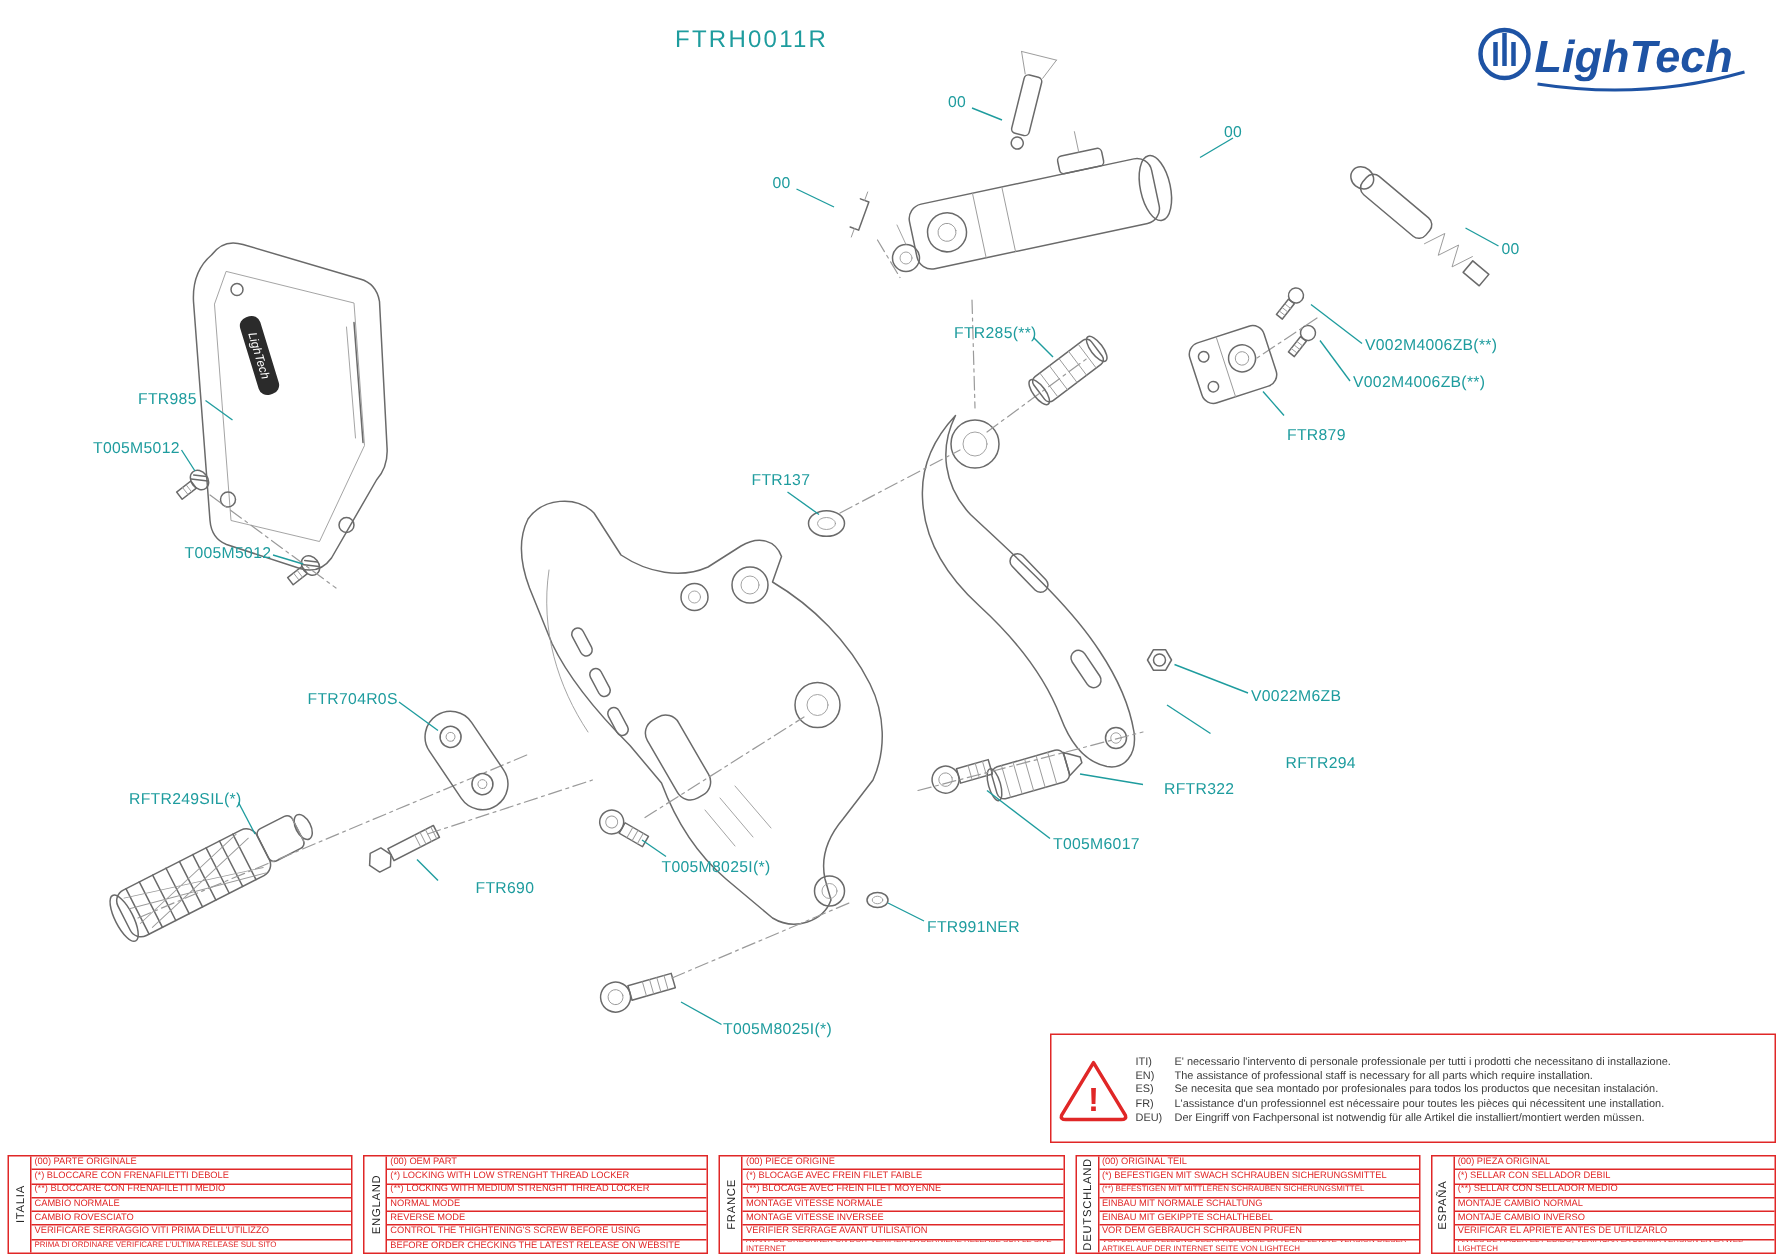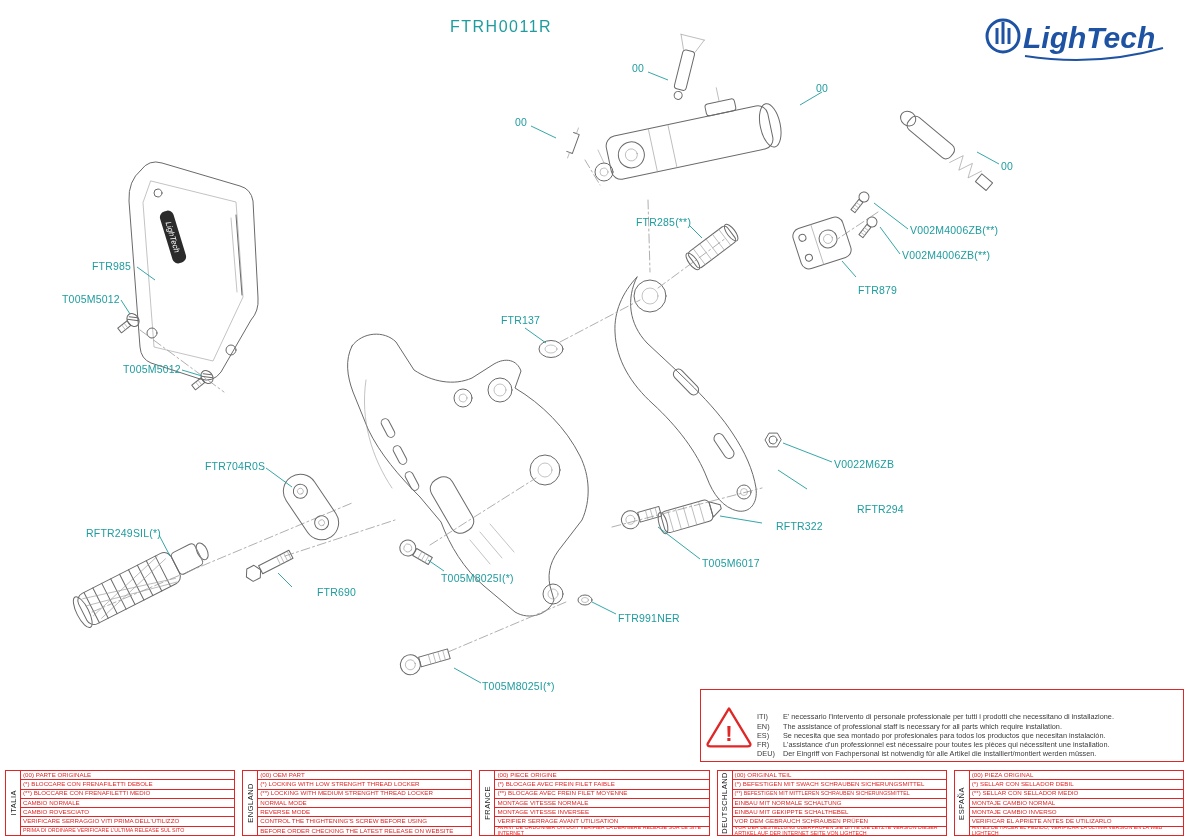--- a/index.html
+++ b/index.html
@@ -15,21 +15,21 @@
   .art *{stroke:#6a6a6a;fill:none;stroke-width:1;stroke-linejoin:round;stroke-linecap:round;}
   .art .thin{stroke:#9a9a9a;stroke-width:.6;}
   .art .axis{stroke:#9a9a9a;stroke-width:.8;stroke-dasharray:9 3 2 3;}
   .leaders line, .leaders polyline{stroke:#1e9c9e;stroke-width:.9;fill:none;}
 
   .part-label{position:absolute;color:#1e9c9e;font-size:10.5px;letter-spacing:.2px;white-space:nowrap;}
 
   .warning-box{position:absolute;left:700px;top:689px;width:484px;height:73px;
     border:1.3px solid #e02727;display:flex;background:#fff;box-sizing:border-box;}
   .warn-triangle-cell{flex:0 0 56px;display:flex;align-items:center;justify-content:center;}
-  .warn-lines{flex:1;padding:4px 4px 3px 0;display:flex;flex-direction:column;justify-content:flex-end;}
+  .warn-lines{flex:1;padding:4px 4px 3px 0;display:flex;flex-direction:column;justify-content:center;}
   .warn-line{display:flex;font-size:7.3px;color:#3c3c3c;line-height:1.25;}
   .warn-code{flex:0 0 26px;}
   .warn-text{flex:1;white-space:nowrap;overflow:hidden;}
 
   .tables{position:absolute;left:5px;right:5px;top:770px;height:66px;display:flex;gap:7px;}
   .lang-table{flex:1;border:1px solid #e02727;display:flex;background:#fff;box-sizing:border-box;min-width:0;}
   .lang-side{flex:0 0 14px;border-right:1px solid #e02727;display:flex;align-items:center;justify-content:center;}
   .lang-side span{writing-mode:vertical-rl;transform:rotate(180deg);font-size:7.5px;letter-spacing:.5px;color:#222;}
   .lang-rows{flex:1;display:flex;flex-direction:column;min-width:0;}
   .lang-row{flex:1;border-bottom:1px solid #e02727;color:#e02727;font-size:6.2px;line-height:1.05;

